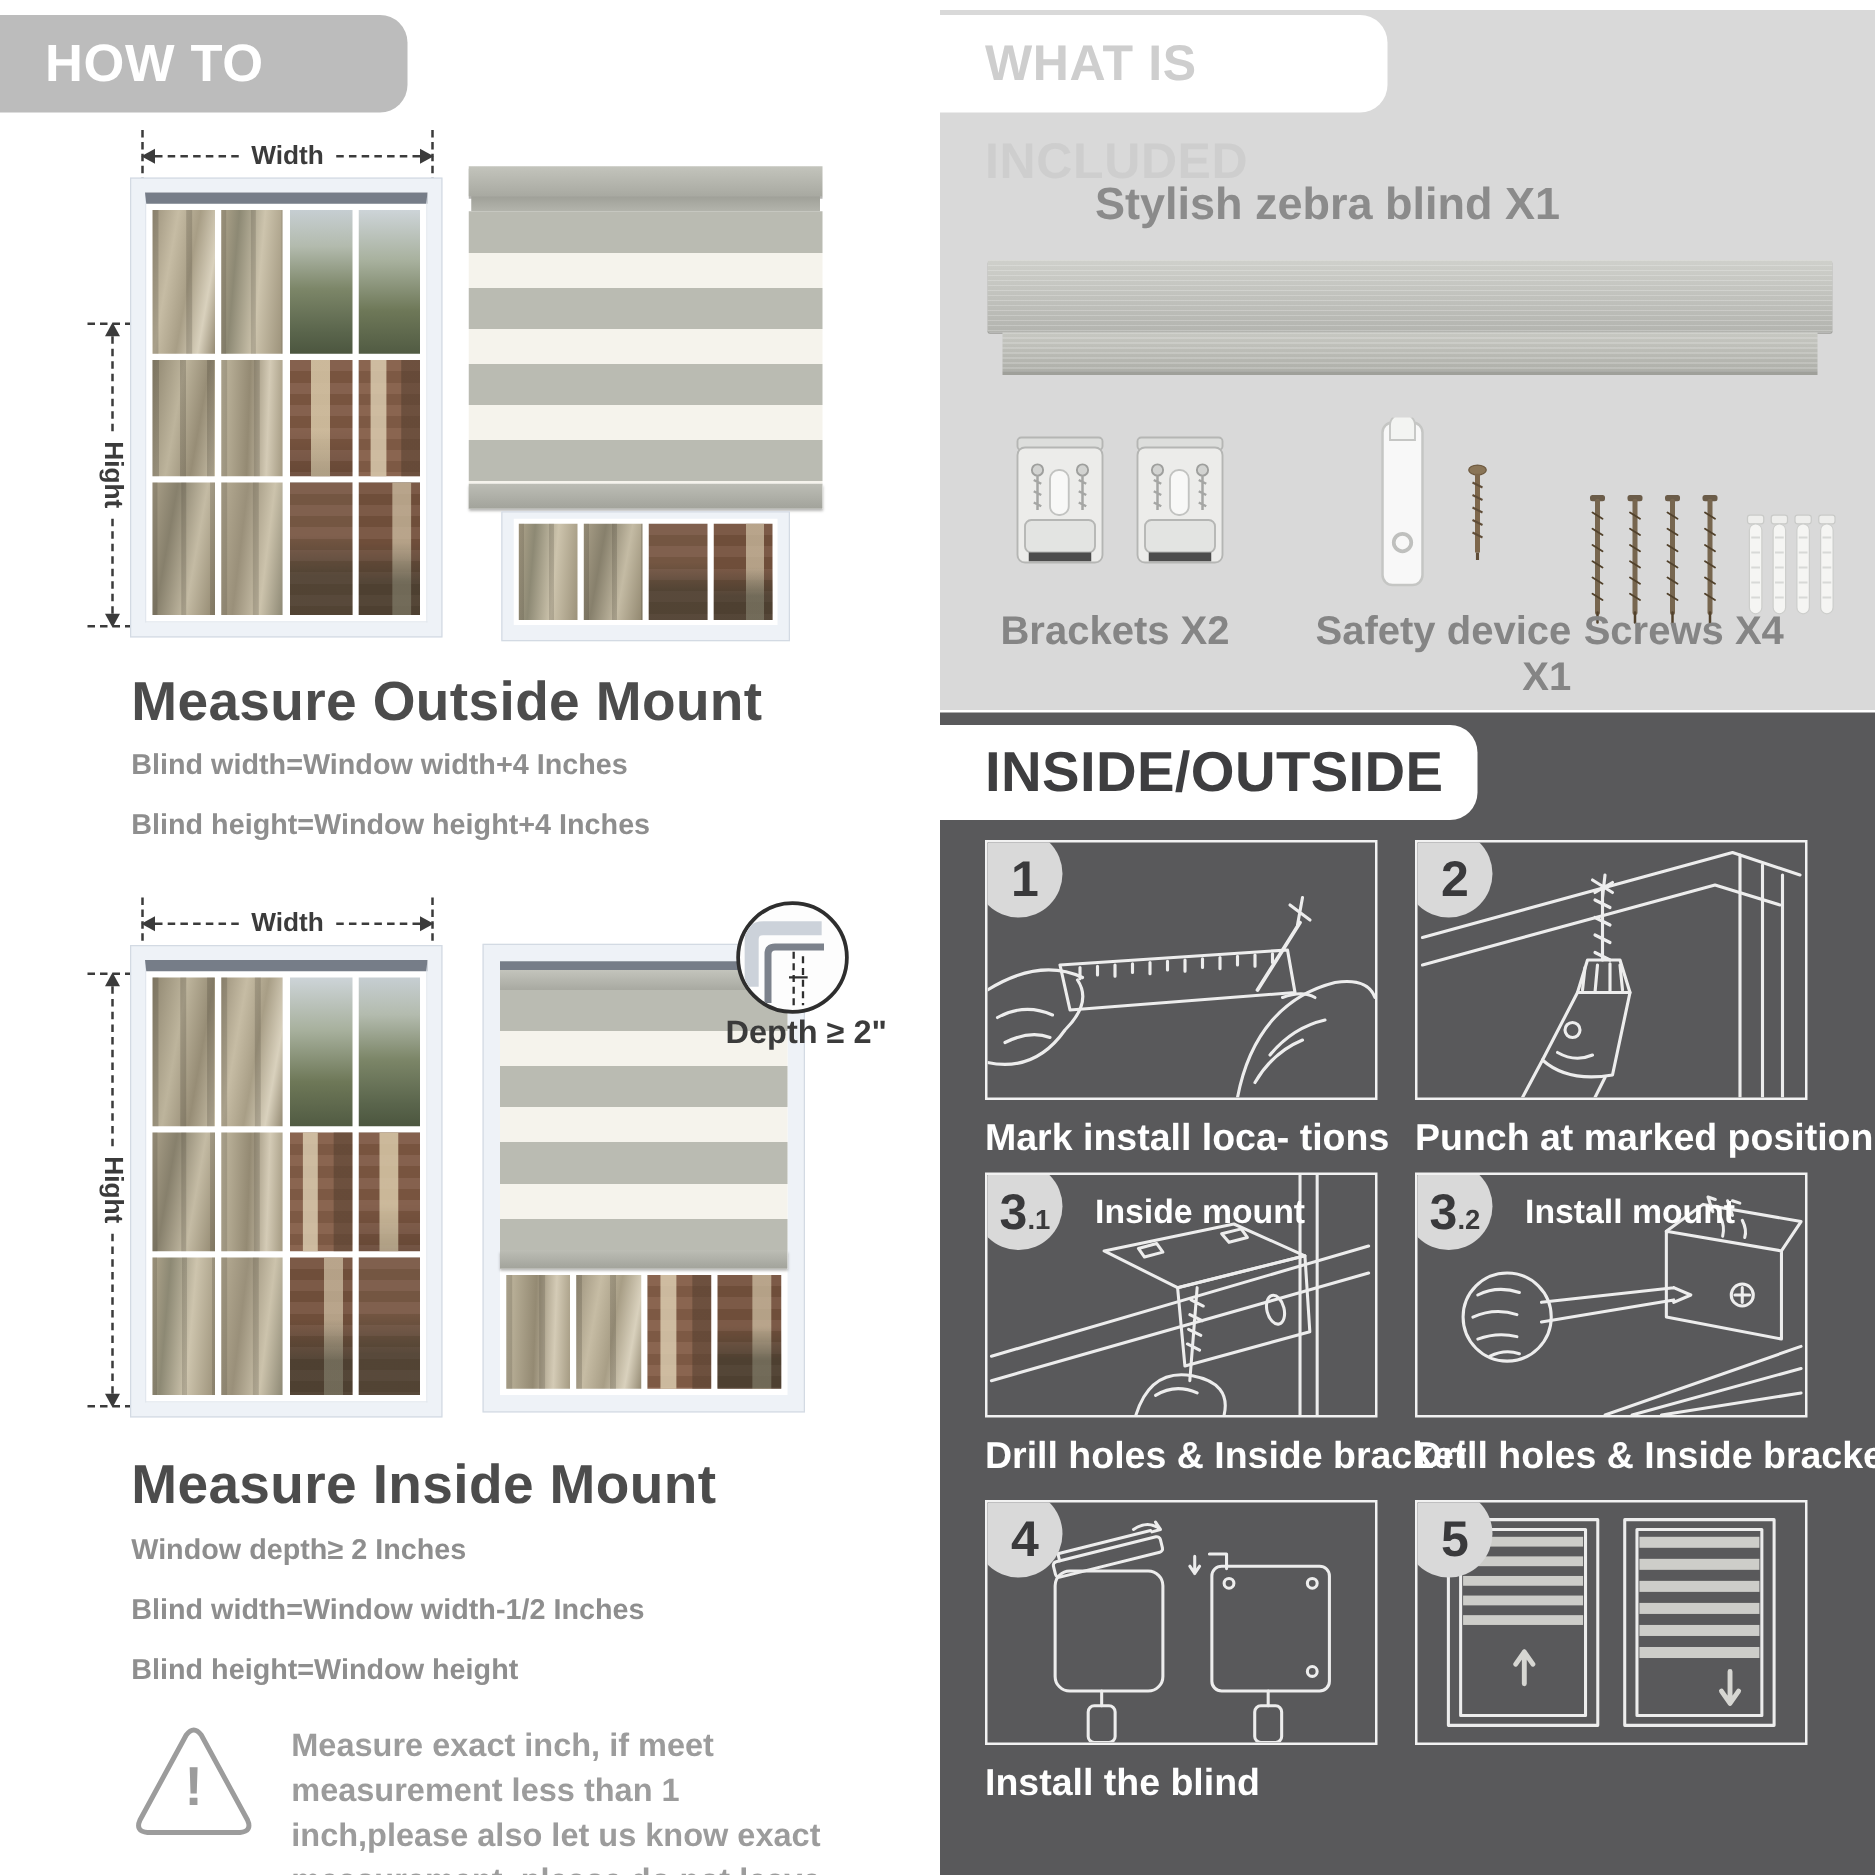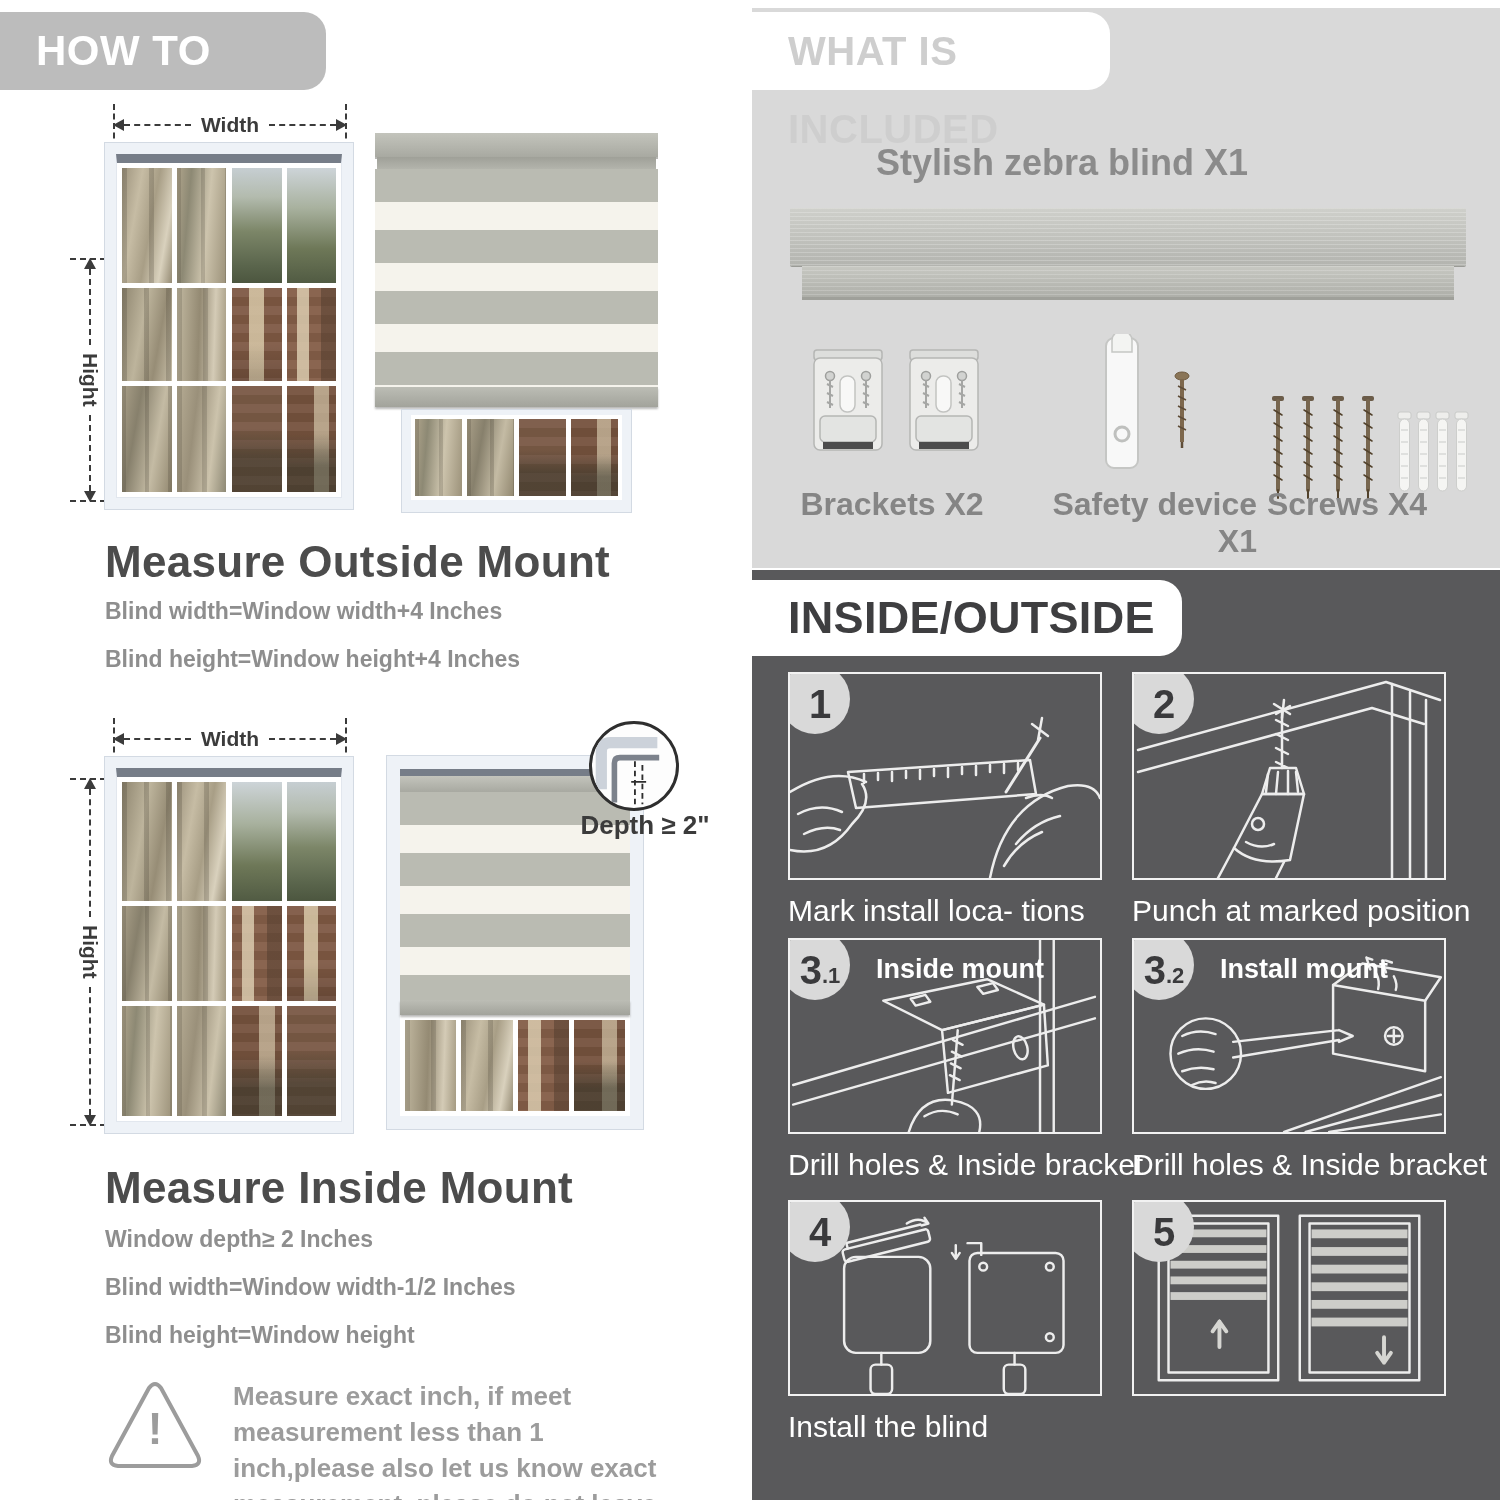--- a/index.html
+++ b/index.html
@@ -102,21 +102,21 @@
              border-radius:0 22px 22px 0;color:#3e3e40;font-size:45px;font-weight:bold;
              line-height:76px;padding-left:36px;box-sizing:border-box;letter-spacing:.3px;}
   .step{position:absolute;width:314px;}
   .step-panel{position:relative;width:314px;border:2px solid #f2f2f2;box-sizing:border-box;overflow:hidden;background:#59595b;}
   .step-panel svg{display:block;width:100%;height:100%;}
   .badge{position:absolute;top:-10px;left:-10px;width:70px;height:70px;border-radius:50%;background:#d9d9d9;
          display:flex;align-items:center;justify-content:center;padding:10px 0 0 10px;box-sizing:border-box;}
   .bn{font-size:40px;font-weight:bold;color:#3a3a3c;line-height:1;}
   .bs{font-size:22px;font-weight:bold;color:#3a3a3c;line-height:1;margin-top:12px;}
   .inner-label{position:absolute;top:14px;left:86px;font-size:27px;font-weight:bold;color:#fff;}
-  .step-caption{margin-top:14px;font-size:30px;font-weight:normal;color:#ffffff;white-space:nowrap;}
+  .step-caption{margin-top:14px;font-size:30px;font-weight:bold;color:#ffffff;white-space:nowrap;}
 </style>
 </head>
 <body>
 
 <div class="canvas">
 
   <div class="hdr-left">
     <span>HOW TO MEASURE</span>
   </div>
 

